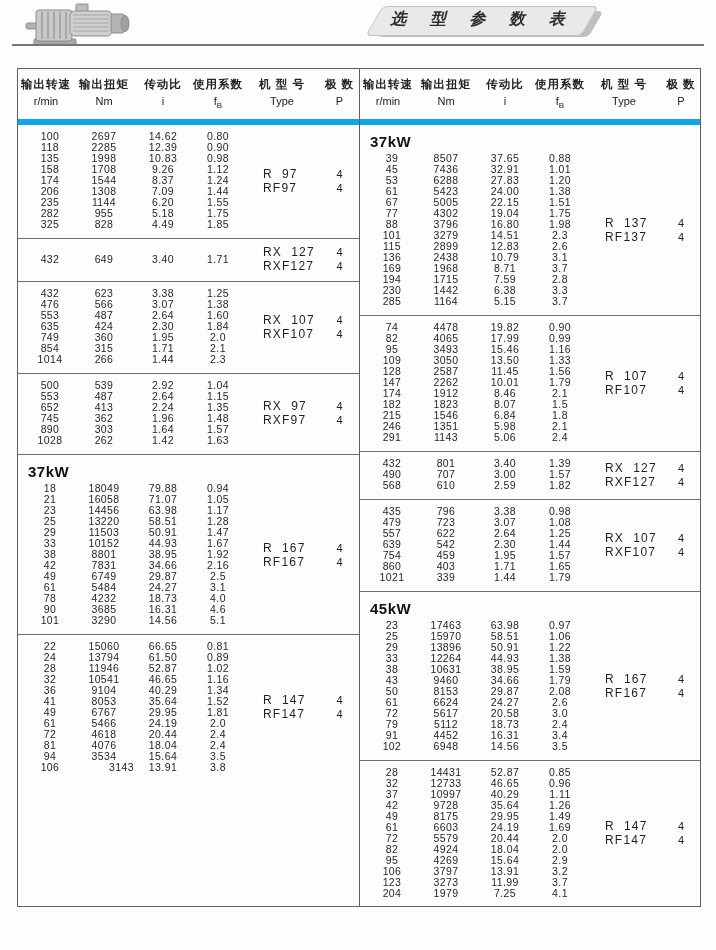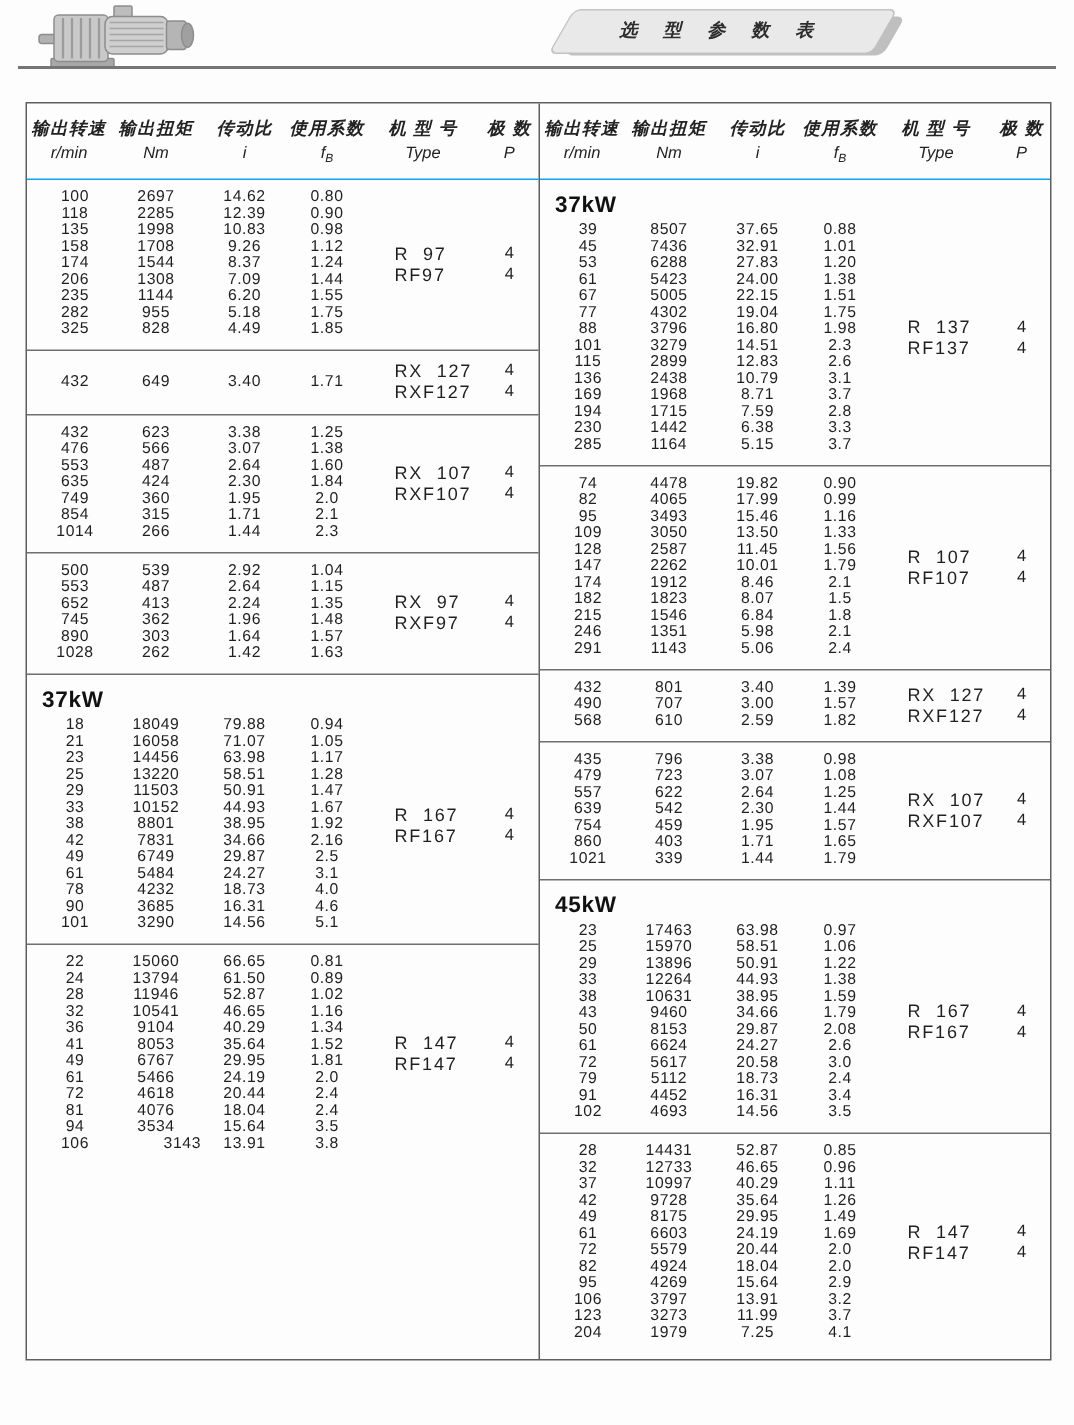--- a/index.html
+++ b/index.html
@@ -7,35 +7,35 @@
         font-family:"Liberation Sans",sans-serif;color:#1f1f1f;}
 
   
   .motor{position:absolute;left:24px;top:3px;}
   .banner{position:absolute;left:374px;top:6px;width:220px;height:29px;}
   .banner-shadow{position:absolute;left:10px;top:5px;width:212px;height:26px;
         background:#bfbfbf;transform:skewX(-30deg);border-radius:5px;}
   .banner-bg{position:absolute;left:0;top:0;width:214px;height:28px;background:#e9e9e9;
         border:1px solid #c3c3c3;transform:skewX(-30deg);border-radius:5px;}
   .banner-text{position:relative;width:214px;text-align:center;line-height:29px;
-        font-family:Liberation Sans, sans-serif;font-style:italic;font-weight:bold;
-        font-size:12px;letter-spacing:7px;color:#2d2d2d;}
+        font-family:Liberation Mono, monospace;font-style:italic;font-weight:bold;
+        font-size:16px;letter-spacing:7px;color:#2d2d2d;}
   .toprule{position:absolute;left:12px;top:44px;width:692px;height:2px;background:#757575;}
 
   
   .paramtable{position:absolute;left:17px;top:68px;width:682px;height:837px;
         border:1px solid #5f5f5f;display:grid;grid-template-columns:1fr 1fr;}
   .half{display:flex;flex-direction:column;min-width:0;}
   .half.right{border-left:1px solid #5f5f5f;}
 
   
   .hgrid,.rows{display:grid;grid-template-columns:8px 48px 60px 58px 52px 76px auto;}
 
   
-  .half-header{height:50px;border-bottom:1px solid #0ea5e9;align-content:center;row-gap:3px;font-style:italic;}
+  .half-header{height:50px;border-bottom:6px solid #0ea5e9;align-content:center;row-gap:3px;}
   .hcell{text-align:center;white-space:nowrap;}
   .hcell.zh{font-weight:bold;font-size:11.5px;letter-spacing:1px;color:#222;}
   .hcell.unit{font-size:11px;color:#222;}
   .hcell.unit sub{font-size:8px;}
 
   
   .half-body{flex:1;}
   .block{padding:6px 0 8px;}
   .block.sep{border-top:1px solid #6f6f6f;}
   .power-title{font-weight:bold;font-size:15px;letter-spacing:.5px;
@@ -604,21 +604,21 @@
               <div class="cell" style="grid-area: 9 / 5;">3.0</div>
               <div class="cell" style="grid-area: 10 / 2;">79</div>
               <div class="cell" style="grid-area: 10 / 3;">5112</div>
               <div class="cell" style="grid-area: 10 / 4;">18.73</div>
               <div class="cell" style="grid-area: 10 / 5;">2.4</div>
               <div class="cell" style="grid-area: 11 / 2;">91</div>
               <div class="cell" style="grid-area: 11 / 3;">4452</div>
               <div class="cell" style="grid-area: 11 / 4;">16.31</div>
               <div class="cell" style="grid-area: 11 / 5;">3.4</div>
               <div class="cell" style="grid-area: 12 / 2;">102</div>
-              <div class="cell" style="grid-area: 12 / 3;">4693</div>
+              <div class="cell" style="grid-area: 12 / 3;">6948</div>
               <div class="cell" style="grid-area: 12 / 4;">14.56</div>
               <div class="cell" style="grid-area: 12 / 5;">3.5</div>
               <div class="type-cell" style="grid-area: 1 / 6 / span 12;">
                 <div>R  167</div>
                 <div>RF167</div>
               </div>
               <div class="poles-cell" style="grid-area: 1 / 7 / span 12;">
                 <div>4</div>
                 <div>4</div>
               </div>

